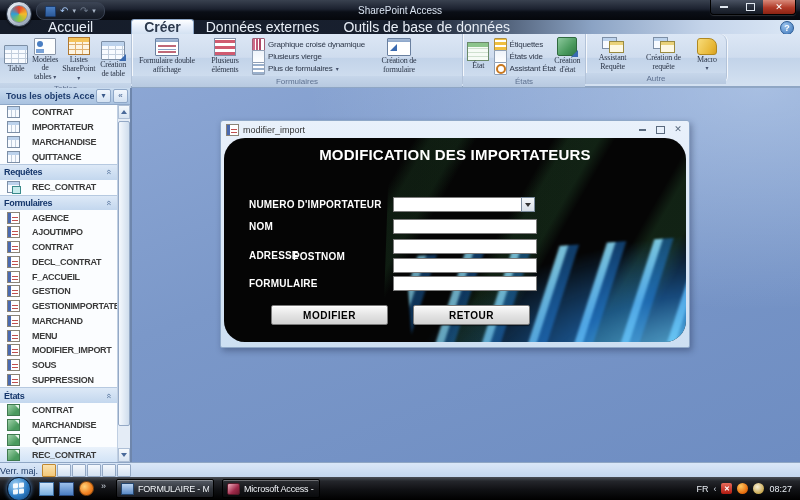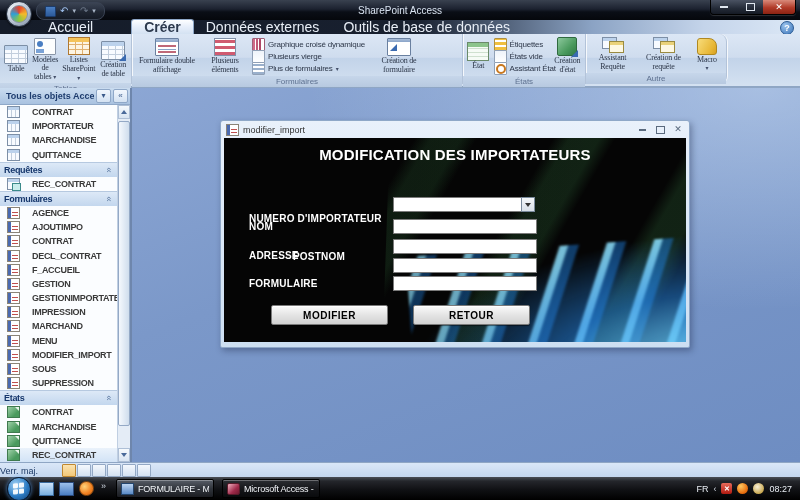--- a/index.html
+++ b/index.html
@@ -163,21 +163,21 @@
   .fw-titlebar{height:17px;display:flex;align-items:center;padding:0 5px;gap:4px;}
   .fw-title{flex:1;font-size:9px;color:#333;}
   .fw-icon{width:11px;height:10px;border:1px solid #8a8478;background:#fff;position:relative;flex:none;}
   .fw-icon:before{content:"";position:absolute;left:0;top:0;bottom:0;width:3px;background:#4a6ab0;}
   .fw-icon:after{content:"";position:absolute;left:4px;right:1px;top:2px;bottom:2px;
     background:repeating-linear-gradient(0deg,#c05050 0 1px,transparent 1px 3px);}
   .fw-ctl{display:flex;gap:6px;align-items:center;}
   .fw-btn{color:#5a6a7e;font-size:9px;line-height:9px;width:12px;text-align:center;}
   .fw-btn .bar{display:block;width:7px;height:2px;background:#5a6a7e;margin:0 auto;}
   .fw-btn .box{display:block;width:7px;height:6px;border:1px solid #5a6a7e;margin:0 auto;}
-  .fw-body{position:absolute;left:3px;right:3px;top:17px;bottom:5px;background:#050505;overflow:hidden;}
+  .fw-body{position:absolute;left:3px;right:3px;top:17px;bottom:5px;background:#050505;overflow:hidden;border-radius:21px;}
   .aur-green{position:absolute;right:-40px;top:-20px;width:340px;height:260px;
     background:repeating-linear-gradient(118deg,transparent 0 34px,rgba(46,102,56,.30) 48px 74px,transparent 88px 120px);
     transform:rotate(2deg);}
   .aur-cyan{position:absolute;right:-24px;bottom:-34px;width:300px;height:130px;
     background:
       radial-gradient(ellipse at 100% 100%,rgba(120,220,255,.95),rgba(40,140,240,.5) 40%,transparent 72%),
       repeating-linear-gradient(112deg,transparent 0 10px,rgba(140,225,255,.85) 12px 18px,rgba(30,130,230,.45) 20px 28px,transparent 30px 44px);
     transform:rotate(-4deg);filter:blur(1px);}
   .aur-fade{position:absolute;inset:0;background:linear-gradient(100deg,rgba(5,5,5,.2) 40%,transparent 75%);}
   .fw-heading{position:absolute;left:0;right:0;top:8px;text-align:center;color:#fff;
@@ -194,21 +194,21 @@
     border-top:4px solid #333;}
   .f-btn{position:absolute;width:115px;height:18px;border:1px solid #7a7a7a;border-radius:2px;
     background:linear-gradient(#fbfbfb,#e4e4e4 50%,#d2d2d2);color:#000;font-size:10px;font-weight:bold;
     display:flex;align-items:center;justify-content:center;letter-spacing:.5px;
     box-shadow:inset 0 1px 0 #fff,0 1px 1px rgba(0,0,0,.5);}
 
   
   .statusbar{position:absolute;left:0;top:462px;width:800px;height:15px;
     background:linear-gradient(#dae7f8,#c2d5ed);border-top:1px solid #8fa6c4;display:flex;align-items:center;}
   .status-left{font-size:9px;color:#1d3a66;padding-left:4px;flex:1;}
-  .status-caps{font-size:9px;color:#1d3a66;padding-right:24px;}
+  .status-caps{font-size:9px;color:#1d3a66;padding-right:4px;}
   .viewbtns{display:flex;gap:1px;padding-right:6px;}
   .vbtn{width:12px;height:11px;border:1px solid #93a8c4;border-radius:1px;
     background:linear-gradient(#f4f8fd,#d5e2f1);}
   .vbtn.active{background:linear-gradient(#fbe3b0,#f3c878);border-color:#c08830;}
 
   
   .taskbar{position:absolute;left:0;top:477px;width:800px;height:23px;
     background:linear-gradient(#4a4e55 0%,#24262b 18%,#101114 55%,#000 100%);display:flex;align-items:center;}
   .start-orb{position:relative;flex:none;width:22px;height:22px;margin-left:7px;border-radius:50%;
     background:radial-gradient(circle at 35% 30%,#9fd0f5,#2d7cc4 55%,#123f74 100%);
@@ -457,24 +457,20 @@
             <div class="nav-row t-form">
               <span class="nico"></span>
               <span class="nlabel">GESTION</span>
             </div>
 
             <div class="nav-row t-form">
               <span class="nico"></span>
               <span class="nlabel">GESTIONIMPORTATEUR</span>
             </div>
 
-            <div class="nav-row t-form">
-              <span class="nico"></span>
-              <span class="nlabel">IMPRESSION</span>
-            </div>
 
             <div class="nav-row t-form">
               <span class="nico"></span>
               <span class="nlabel">MARCHAND</span>
             </div>
 
             <div class="nav-row t-form">
               <span class="nico"></span>
               <span class="nlabel">MENU</span>
             </div>
@@ -547,21 +543,21 @@
           <span class="fw-btn">✕</span>
         </div>
       </div>
       <div class="fw-body">
         <div class="aur-green"></div>
         <div class="aur-cyan"></div>
         <div class="aur-fade"></div>
 
         <div class="fw-heading">MODIFICATION DES IMPORTATEURS</div>
 
-        <span class="f-label" style="top:75px;">NUMERO D'IMPORTATEUR</span>
+        <span class="f-label" style="top:61px;">NUMERO D'IMPORTATEUR</span>
         <div class="combo-wrap" style="top:59px;">
           <input class="combo-input" value="" style="">
           <span class="combo-btn">
               <i></i>
             </span>
         </div>
 
         <span class="f-label" style="top:83px;">NOM</span>
         <input class="fld" style="top: 81px;" value="">
 

